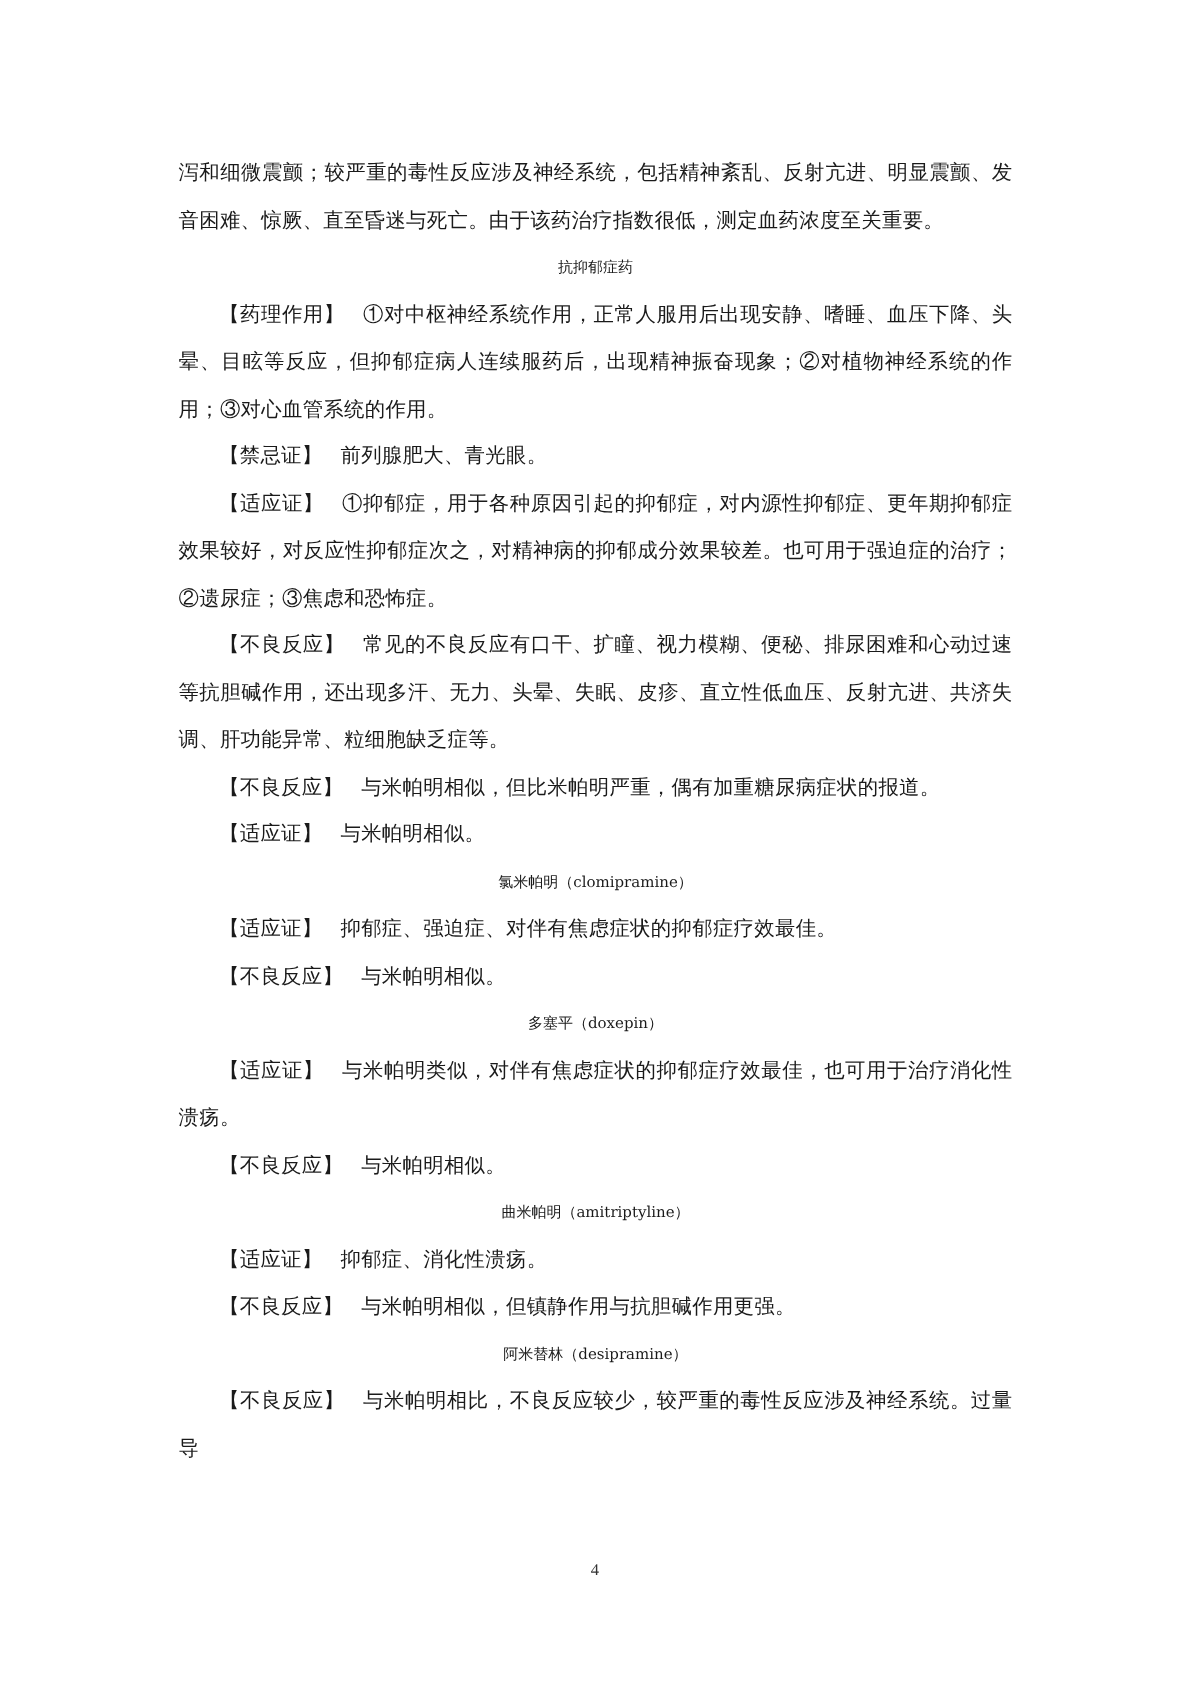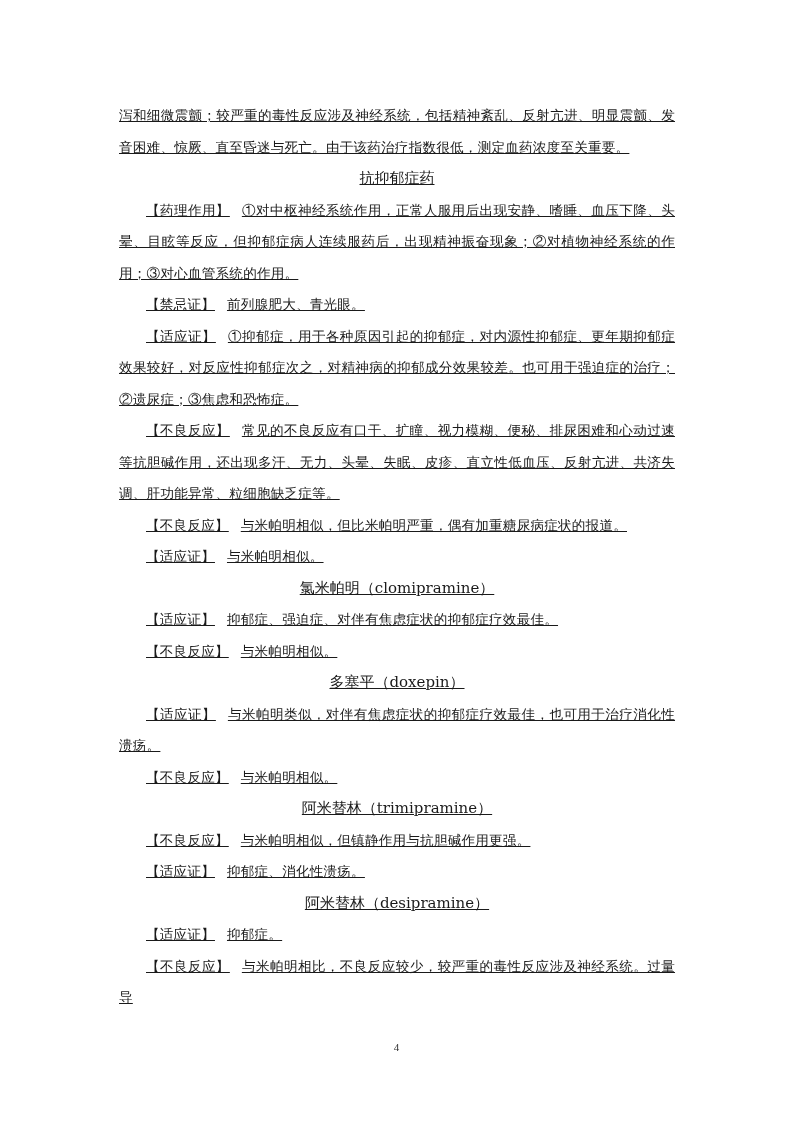--- a/index.html
+++ b/index.html
@@ -1,21 +1,21 @@
 <!DOCTYPE html>
 <html><head>
 <meta charset="utf-8">
 <style>
   html, body { margin: 0; padding: 0; background: #ffffff; }
   body { width: 793px; height: 1122px; position: relative; overflow: hidden;
          font-family: "DejaVu Serif", "Liberation Serif", serif; color: #1a1a1a; }
-  .page { position: absolute; left: 119px; top: 100px; width: 556px; text-decoration: underline; }
+  .page { position: absolute; left: 119px; top: 100px; width: 556px; }
   .p { font-size: 13.6px; line-height: 31.5px; text-align: justify; text-indent: 27px;
        margin: 0; letter-spacing: 0.2px; }
-  .center { text-align: center; font-size: 15px; line-height: 31.5px; margin: 0; }
+  .center { text-align: center; font-size: 10px; line-height: 31.5px; margin: 0; }
   .noindent { text-indent: 0; }
   .label { font-weight: normal; }
   .gap { display: inline-block; width: 12px; }
   .pagenum { position: absolute; top: 1041px; left: 0; width: 793px; text-align: center;
              font-size: 11px; color: #333; font-family: "Liberation Serif", serif; }
 </style>
 </head>
 <body>
 
 <div class="page">
@@ -32,22 +32,21 @@
   <p class="p"><span class="label">【适应证】</span><span class="gap"></span><span>与米帕明相似。</span></p>
 
   <p class="center">氯米帕明（clomipramine）</p>
   <p class="p"><span class="label">【适应证】</span><span class="gap"></span><span>抑郁症、强迫症、对伴有焦虑症状的抑郁症疗效最佳。</span></p>
   <p class="p"><span class="label">【不良反应】</span><span class="gap"></span><span>与米帕明相似。</span></p>
 
   <p class="center">多塞平（doxepin）</p>
   <p class="p"><span class="label">【适应证】</span><span class="gap"></span><span>与米帕明类似，对伴有焦虑症状的抑郁症疗效最佳，也可用于治疗消化性溃疡。</span></p>
   <p class="p"><span class="label">【不良反应】</span><span class="gap"></span><span>与米帕明相似。</span></p>
 
-  <p class="center">阿米替林（trimipramine）</p>
+  <p class="center">曲米帕明（amitriptyline）</p>
+  <p class="p"><span class="label">【适应证】</span><span class="gap"></span><span>抑郁症、消化性溃疡。</span></p>
   <p class="p"><span class="label">【不良反应】</span><span class="gap"></span><span>与米帕明相似，但镇静作用与抗胆碱作用更强。</span></p>
-  <p class="p"><span class="label">【适应证】</span><span class="gap"></span><span>抑郁症、消化性溃疡。</span></p>
 
   <p class="center">阿米替林（desipramine）</p>
-  <p class="p"><span class="label">【适应证】</span><span class="gap"></span><span>抑郁症。</span></p>
   <p class="p"><span class="label">【不良反应】</span><span class="gap"></span><span>与米帕明相比，不良反应较少，较严重的毒性反应涉及神经系统。过量导</span></p>
 </div>
 
 <div class="pagenum">4</div>
 
 </body></html>

